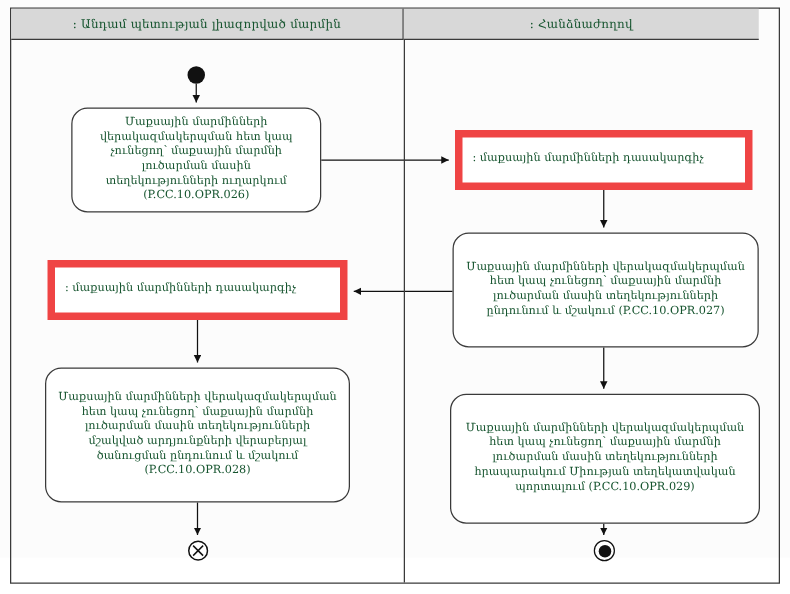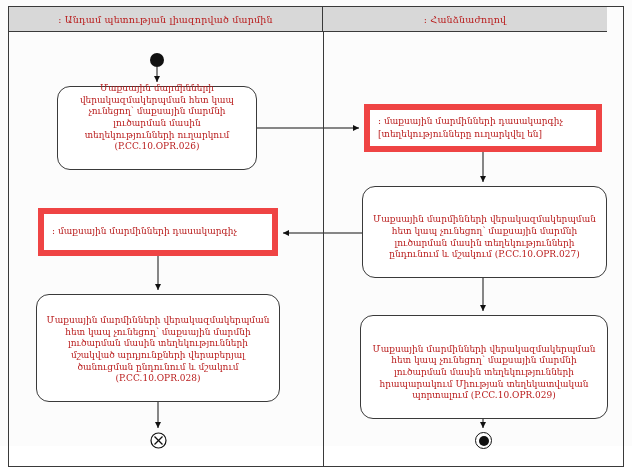--- a/index.html
+++ b/index.html
@@ -1,19 +1,19 @@
 <!DOCTYPE html>
 <html><head>
 <meta charset="utf-8">
 <style>
   * { margin:0; padding:0; box-sizing:border-box; }
   html,body { width:632px; height:475px; background:#ffffff; overflow:hidden; }
   .canvas {
     position:relative; width:632px; height:446px;
-    background:#fcfcfc; color:#b91c1c;
+    background:#fcfcfc; color:#14532d;
     font-family:"DejaVu Serif","DejaVu Sans",serif;
   }
   .frame {
     position:absolute; left:8px; top:6px; width:616px; height:461px;
     border:1px solid #3a3a3a; background:transparent;
   }
   .lane-header {
     position:absolute; top:0; height:25px; background:#d8d8d8;
     border-bottom:1px solid #3a3a3a;
     display:flex; align-items:center; justify-content:center;
@@ -21,22 +21,22 @@
   }
   .lane-header.left  { left:0; width:314px; border-right:1px solid #3a3a3a; }
   .lane-header.right { left:314px; right:16px; }
   .lane-divider {
     position:absolute; left:314px; top:25px; bottom:0; width:0;
     border-left:1px solid #3a3a3a;
   }
   .connectors { position:absolute; left:0; top:0; width:632px; height:475px; pointer-events:none; }
   .action {
     position:absolute; border:1px solid #3a3a3a; border-radius:13px; background:#ffffff;
-    display:flex; align-items:flex-end; justify-content:center;
-    text-align:center; font-size:9px; line-height:1.3; padding:16px 9px;
+    display:flex; align-items:center; justify-content:center;
+    text-align:center; font-size:9px; line-height:1.3; padding:0 9px;
   }
   .action .code { white-space:nowrap; }
   .objnode {
     position:absolute; border:6px solid #ef4444; background:#ffffff;
     font-size:9px; line-height:1.45; padding:5px 8px;
     display:flex; flex-direction:column; justify-content:center;
   }
   .start-node {
     position:absolute; left:150px; top:53px; width:14px; height:14px;
     border-radius:50%; background:#111111;
@@ -84,21 +84,20 @@
 
   <div class="action" style="left:57px; top:86px; width:200px; height:84px;">
     <div class="txt">
       <span>Մաքսային մարմինների վերակազմակերպման հետ կապ չունեցող՝ մաքսային մարմնի լուծարման մասին տեղեկությունների ուղարկում</span>
       <span class="code">(P.CC.10.OPR.026)</span>
     </div>
   </div>
 
   <div class="objnode" style="left:364px; top:104px; width:238px; height:48px;">
     <span>: մաքսային մարմինների դասակարգիչ</span>
-    <span>[տեղեկությունները ուղարկվել են]</span>
   </div>
 
   <div class="action" style="left:362px; top:186px; width:245px; height:92px;">
     <div class="txt">
       <span>Մաքսային մարմինների վերակազմակերպման հետ կապ չունեցող՝ մաքսային մարմնի լուծարման մասին տեղեկությունների ընդունում և մշակում</span>
       <span class="code">(P.CC.10.OPR.027)</span>
     </div>
   </div>
 
   <div class="objnode" style="left:38px; top:208px; width:240px; height:48px;">

